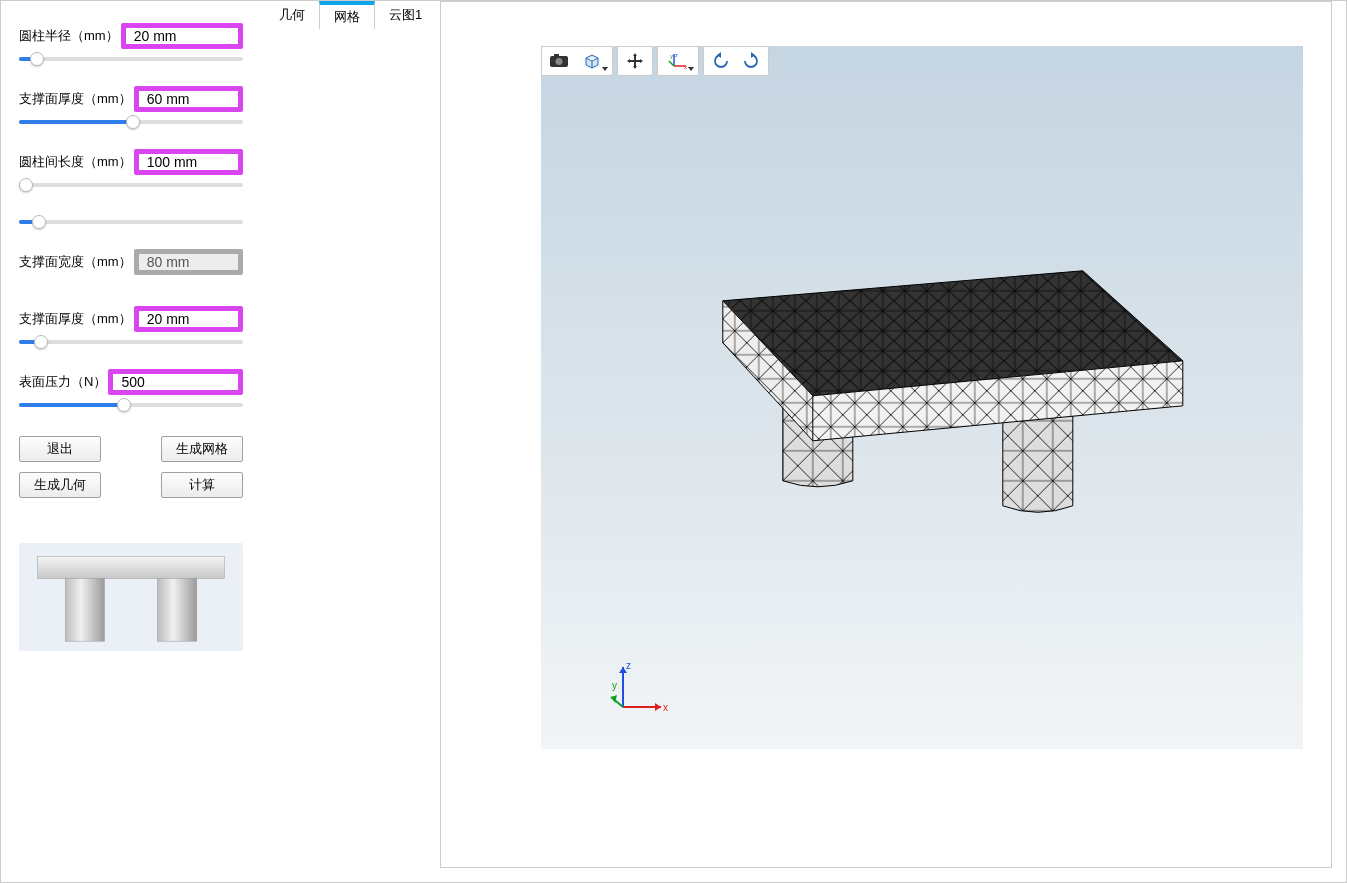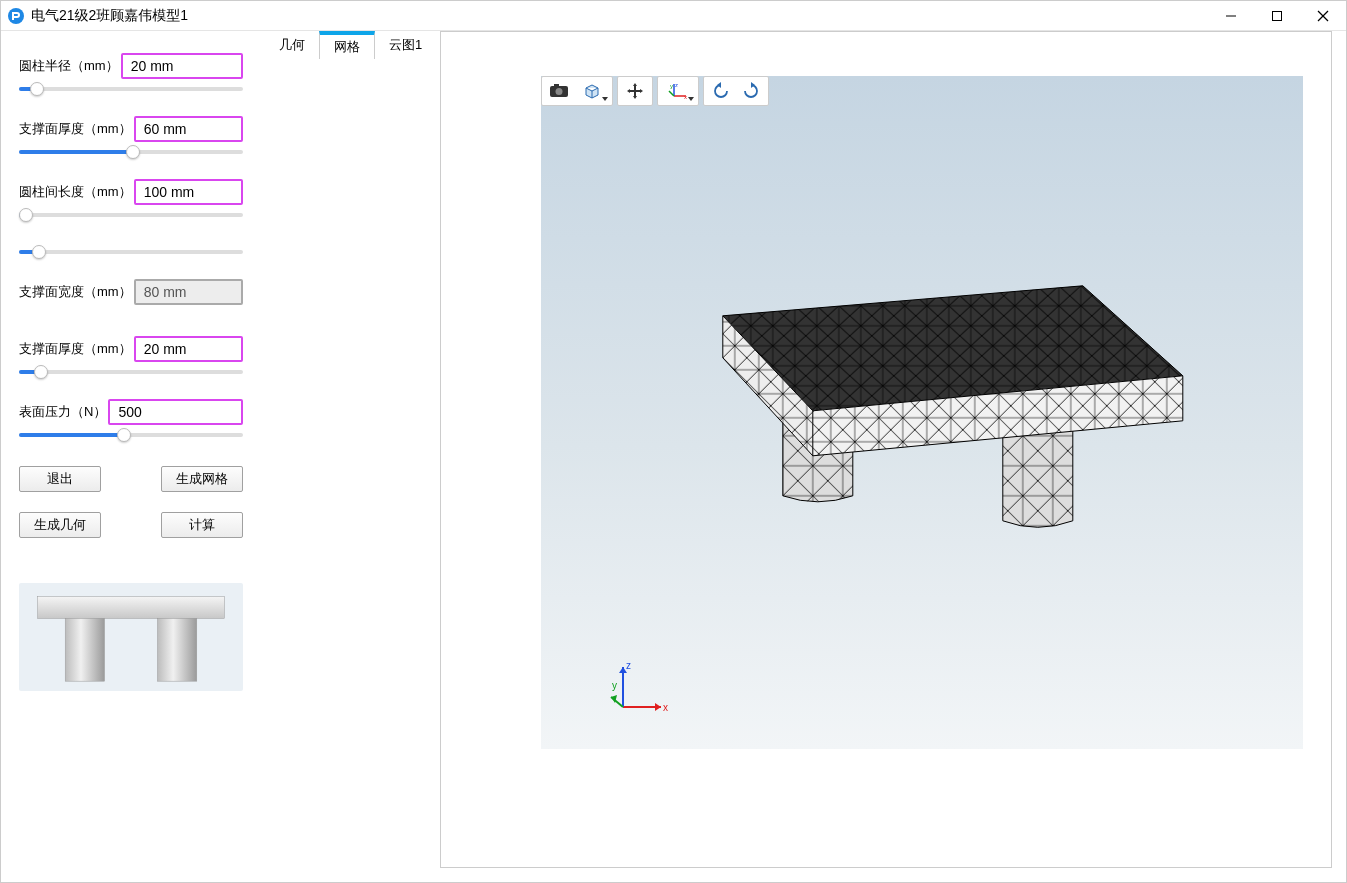--- a/index.html
+++ b/index.html
@@ -13,27 +13,27 @@
 .titlebar .win-controls { display: flex; }
 .titlebar .win-btn { width: 46px; height: 30px; display: flex; align-items: center; justify-content: center; color: #000; font-size: 14px; }
 
 .content { flex: 1; display: flex; background: #fff; }
 
 .sidebar { width: 260px; padding: 22px 18px; display: flex; flex-direction: column; }
 
 .param-group { margin-bottom: 25px; }
 .param-row { display: flex; align-items: center; gap: 2px; margin-bottom: 6px; }
 .param-label { font-size: 13px; color: #000; white-space: nowrap; }
-.param-input { flex: 1; height: 26px; border: 2px solid #d946ef; border-radius: 2px; padding: 0 8px; font-size: 14px; color: #000; min-width: 0; }
+.param-input { flex: 1; height: 26px; border: 5px solid #d946ef; border-radius: 2px; padding: 0 8px; font-size: 14px; color: #000; min-width: 0; }
 .param-input.readonly { background: #ededed; border-color: #aaa; color: #555; }
 .slider-track { position: relative; height: 4px; background: #ddd; border-radius: 2px; margin-top: 8px; }
 .slider-fill { position: absolute; height: 100%; background: #2e7de9; border-radius: 2px; }
 .slider-thumb { position: absolute; width: 14px; height: 14px; background: #fff; border: 1px solid #bbb; border-radius: 50%; top: -5px; transform: translateX(-50%); box-shadow: 0 1px 2px rgba(0,0,0,0.2); }
 
-.btn-grid { display: grid; grid-template-columns: 1fr 1fr; gap: 20px 60px; margin-top: 4px; }
+.btn-grid { display: grid; grid-template-columns: 1fr 1fr; gap: 10px 60px; margin-top: 4px; }
 .action-btn { height: 26px; padding: 0 10px; background: linear-gradient(#fdfdfd,#ececec); border: 1px solid #a0a0a0; border-radius: 2px; font-size: 13px; cursor: pointer; }
 
 .preview { margin-top: 45px; height: 108px; background: #eaf0f5; border-radius: 2px; position: relative; }
 
 .main-area { flex: 1; display: flex; flex-direction: row; }
 
 .tabs { display: flex; height: 28px; margin-left: 4px; }
 .tab { padding: 0 14px; display: flex; align-items: center; font-size: 13px; cursor: pointer; color: #000; }
 .tab.active { background: #fff; border-left: 1px solid #ccc; border-right: 1px solid #ccc; border-top: 4px solid #0ea5e9; }
 
@@ -48,47 +48,20 @@
 
 .axis-indicator { position: absolute; left: 64px; bottom: 30px; width: 60px; height: 60px; }
 
 .mesh-svg { position: absolute; left: 50%; top: 50%; transform: translate(-48%, -52%); }
 </style>
 </head>
 <body>
 
 <div class="window">
 
-  <div class="titlebar">
-    <span class="app-icon">
-      <svg viewBox="0 0 18 18">
-          <circle cx="9" cy="9" r="8" fill="#1e88e5"></circle>
-          <path d="M5 5 h5 a3 3 0 0 1 0 6 h-3 v2 h-2 z M7 7 v2 h3 a1 1 0 0 0 0-2 z" fill="#fff"></path>
-        </svg>
-    </span>
-    <span class="title">电气21级2班顾嘉伟模型1</span>
-    <div class="win-controls">
-      <div class="win-btn">
-          <svg width="12" height="12">
-            <line x1="1" y1="6" x2="11" y2="6" stroke="#000" stroke-width="1"></line>
-          </svg>
-        </div>
-      <div class="win-btn">
-          <svg width="12" height="12">
-            <rect x="1.5" y="1.5" width="9" height="9" fill="none" stroke="#000" stroke-width="1"></rect>
-          </svg>
-        </div>
-      <div class="win-btn">
-          <svg width="12" height="12">
-            <line x1="1" y1="1" x2="11" y2="11" stroke="#000" stroke-width="1.2"></line>
-            <line x1="11" y1="1" x2="1" y2="11" stroke="#000" stroke-width="1.2"></line>
-          </svg>
-        </div>
-    </div>
-  </div>
 
   <div class="content">
 
     <div class="sidebar">
 
       <div class="param-group">
         <div class="param-row">
           <span class="param-label">圆柱半径（mm）</span>
           <input class="param-input" value="20 mm" style="">
         </div>

